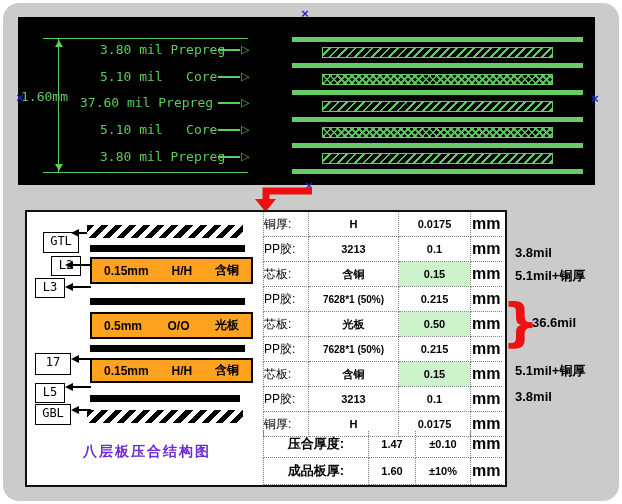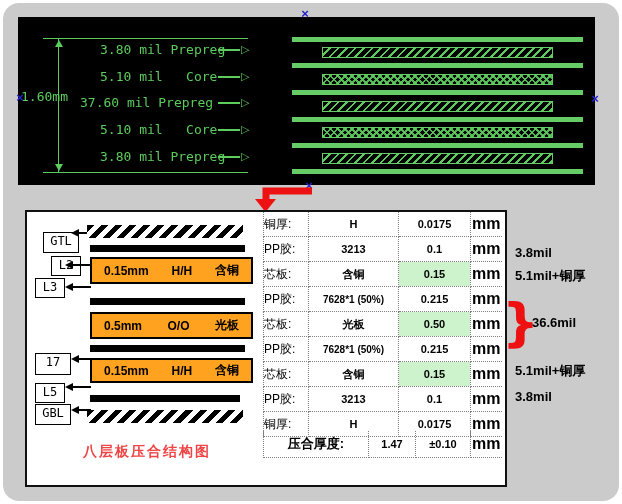--- a/index.html
+++ b/index.html
@@ -36,21 +36,21 @@
   .tagbox{border:1px solid #000;background:#fff;text-align:center;
           font-family:"DejaVu Sans Mono", monospace;font-size:12px;line-height:17px;color:#000;}
   .blkbar{background:#000;height:7px;}
   .dhatch{height:13px;background:repeating-linear-gradient(135deg,#000 0 5px,#fff 5px 10px);}
   .obox{background:#ffa21f;border:2px solid #000;box-sizing:border-box;height:27px;
         display:flex;align-items:center;justify-content:space-between;padding:0 12px;
         font-weight:bold;font-size:12px;color:#000;}
   .larrow-line{height:2px;background:#000;}
   .larrow-tri{width:0;height:0;border-top:4px solid transparent;border-bottom:4px solid transparent;
               border-right:8px solid #000;}
-  .caption{font-weight:bold;font-size:14px;letter-spacing:2px;color:#ef4444;text-align:center;}
+  .caption{font-weight:bold;font-size:14px;letter-spacing:2px;color:#6d28d9;text-align:center;}
 
   
   table.stk{border-collapse:collapse;table-layout:fixed;}
   table.stk td{border:1px dotted #808080;padding:0;overflow:hidden;color:#000;}
   table.stk tr.r td{height:24px;}
   td.c-label{font-size:12px;padding-left:3px;}
   td.c-val{font-weight:bold;font-size:11px;text-align:center;}
   td.c-val.small{font-size:10px;}
   td.c-num{font-weight:bold;font-size:11px;text-align:center;}
   td.c-unit{font-weight:bold;font-size:16px;text-align:center;}
@@ -242,20 +242,26 @@
           <col style="width:55px">
           <col style="width:31px">
         </colgroup>
       <tbody>
           <tr>
         <td class="s-label">压合厚度:</td>
         <td class="c-num redtxt">1.47</td>
         <td class="c-num">±0.10</td>
         <td class="c-unit">mm</td>
       </tr>
+      <tr>
+        <td class="s-label">成品板厚:</td>
+        <td class="c-num">1.60</td>
+        <td class="c-num">±10%</td>
+        <td class="c-unit">mm</td>
+      </tr>
     </tbody>
       </table>
   </div>
 
   <div class="abs ann" style="left:515px;top:245px;">3.8mil</div>
   <div class="abs ann" style="left:515px;top:267px;">5.1mil+铜厚</div>
   <div class="abs brace" style="left:502px;top:297px;">}</div>
   <div class="abs ann" style="left:532px;top:315px;">36.6mil</div>
   <div class="abs ann" style="left:515px;top:362px;">5.1mil+铜厚</div>
   <div class="abs ann" style="left:515px;top:389px;">3.8mil</div>

